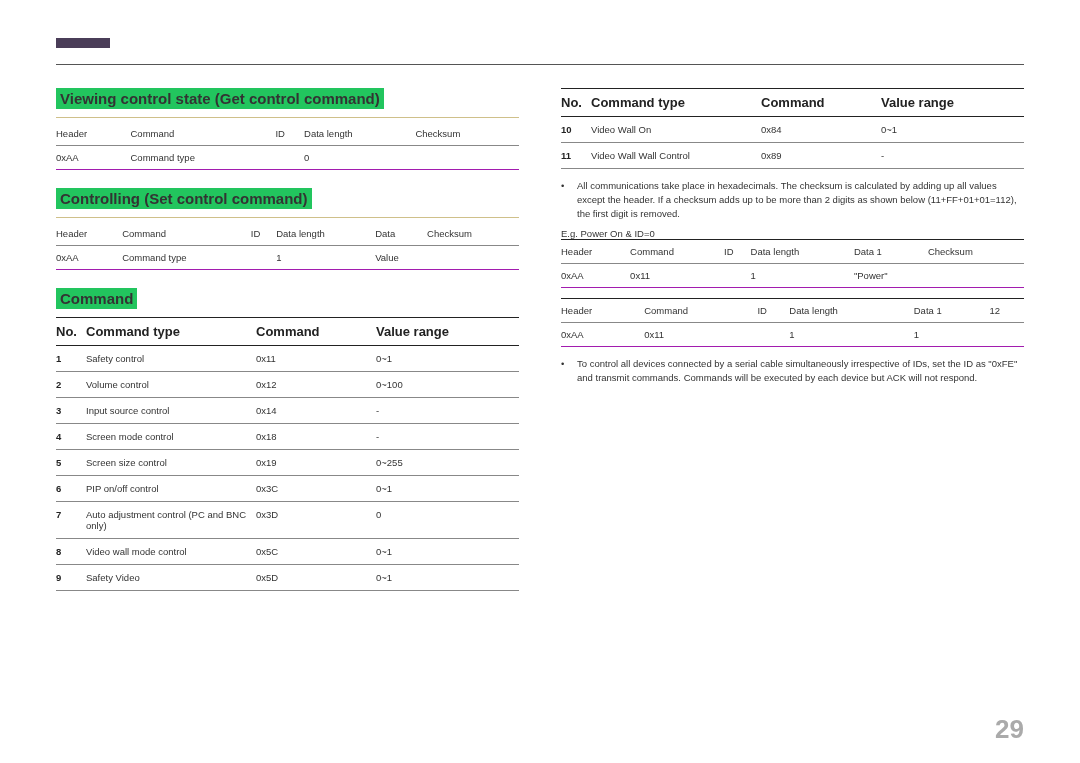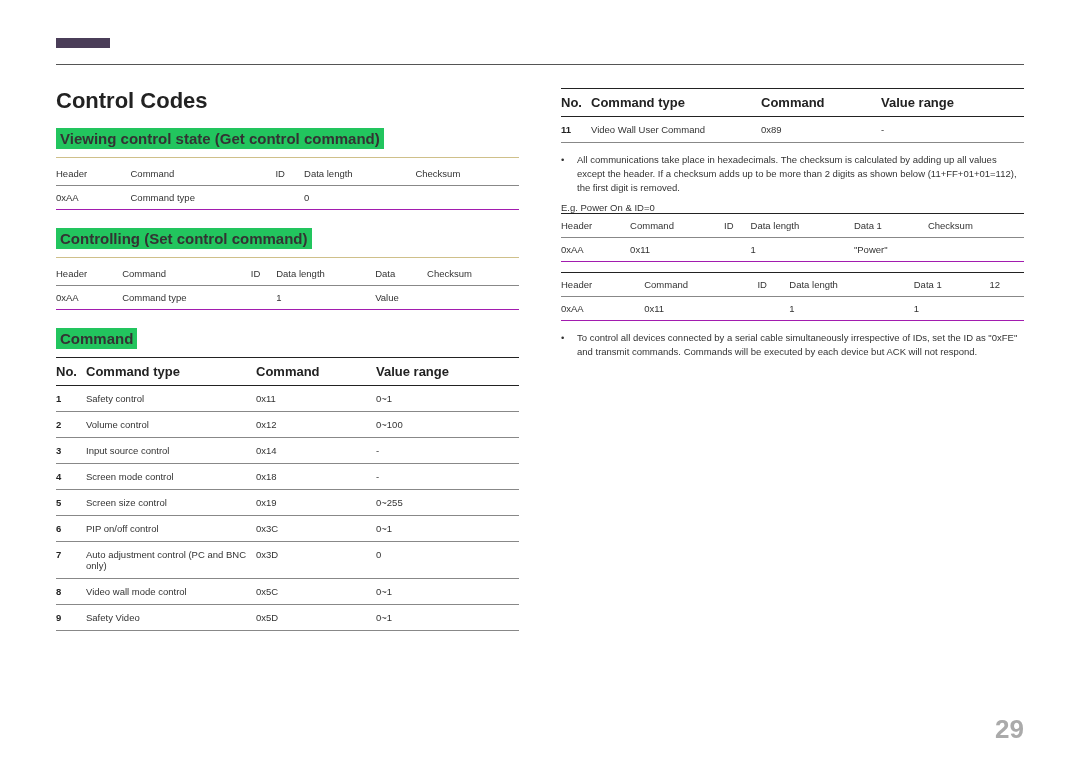--- a/index.html
+++ b/index.html
@@ -111,21 +111,20 @@
 
 <div class="page">
   <div class="topbar">
     <div class="tab-mark"></div>
     <div class="top-rule"></div>
   </div>
 
   <div class="cols">
 
     <div class="col">
-      <h1>Control Codes</h1>
 
       <div class="block">
         <h2 class="hl">Viewing control state (Get control command)</h2>
         <hr class="hr-under-h2">
         <table class="small">
           <tbody>
               <tr>
             <th>Header</th>
             <th>Command</th>
             <th>ID</th>
@@ -244,22 +243,28 @@
         <tbody>
             <tr class="cmd-head">
           <th class="col-no">No.</th>
           <th class="col-type">Command type</th>
           <th class="col-cmd">Command</th>
           <th class="col-range">Value range</th>
         </tr>
         </tbody>
           <tbody id="right-cmd-body">
             <tr>
+              <td class="no">10</td>
+              <td>Video Wall On</td>
+              <td>0x84</td>
+              <td>0~1</td>
+            </tr>
+            <tr>
               <td class="no">11</td>
-              <td>Video Wall User Command</td>
+              <td>Video Wall Wall Control</td>
               <td>0x89</td>
               <td>-</td>
             </tr>
           </tbody>
       </table>
 
       <div class="bullet">
         <span class="dot">•</span>
         <span>All communications take place in hexadecimals. The checksum is calculated by adding up all values except the header. If a checksum adds up to be more than 2 digits as shown below (11+FF+01+01=112), the first digit is removed.</span>
       </div>

